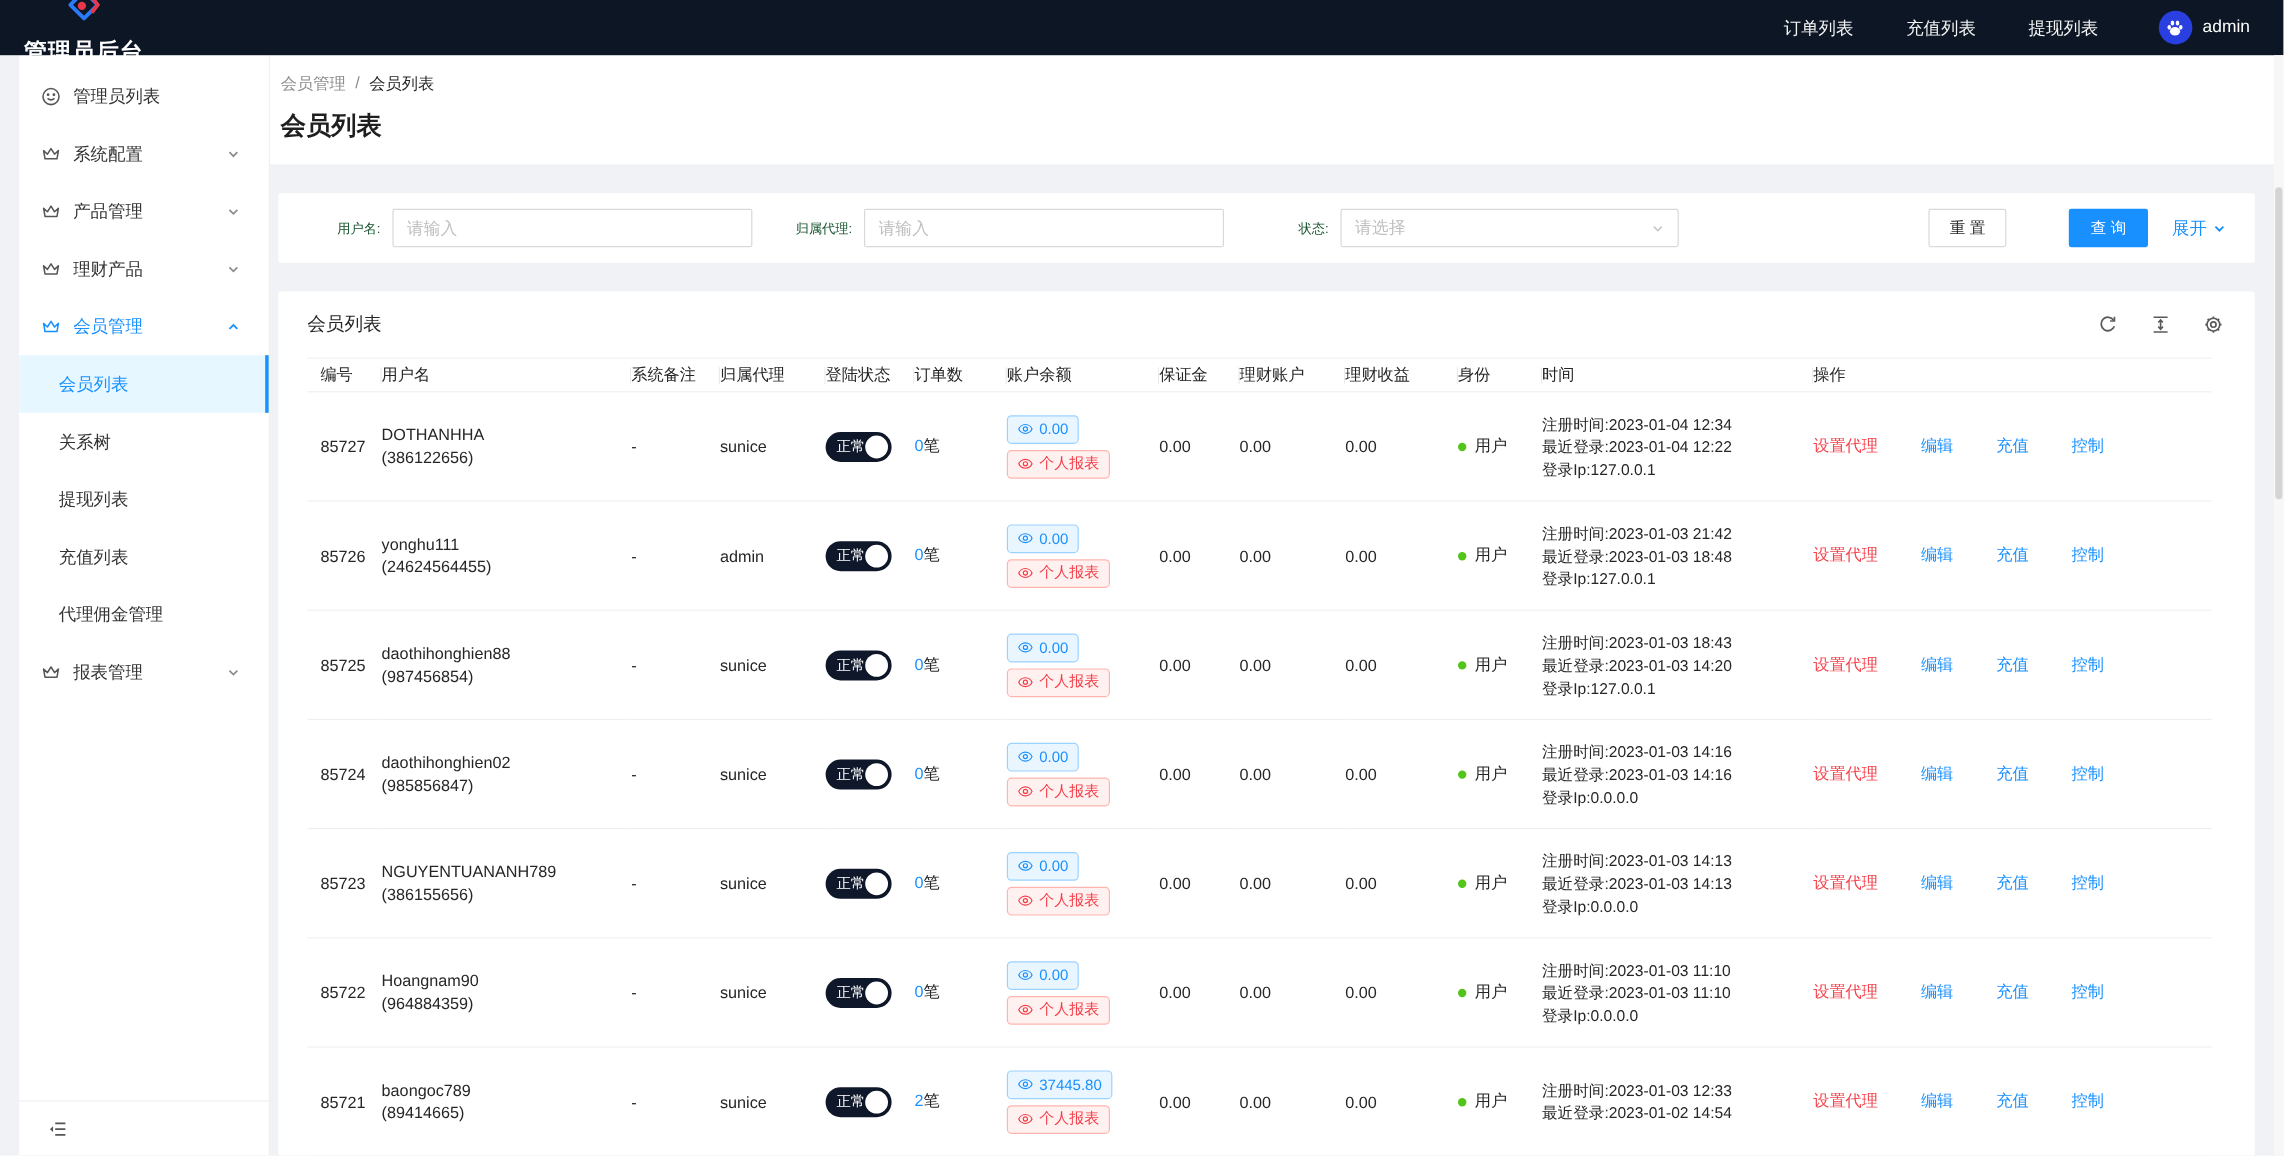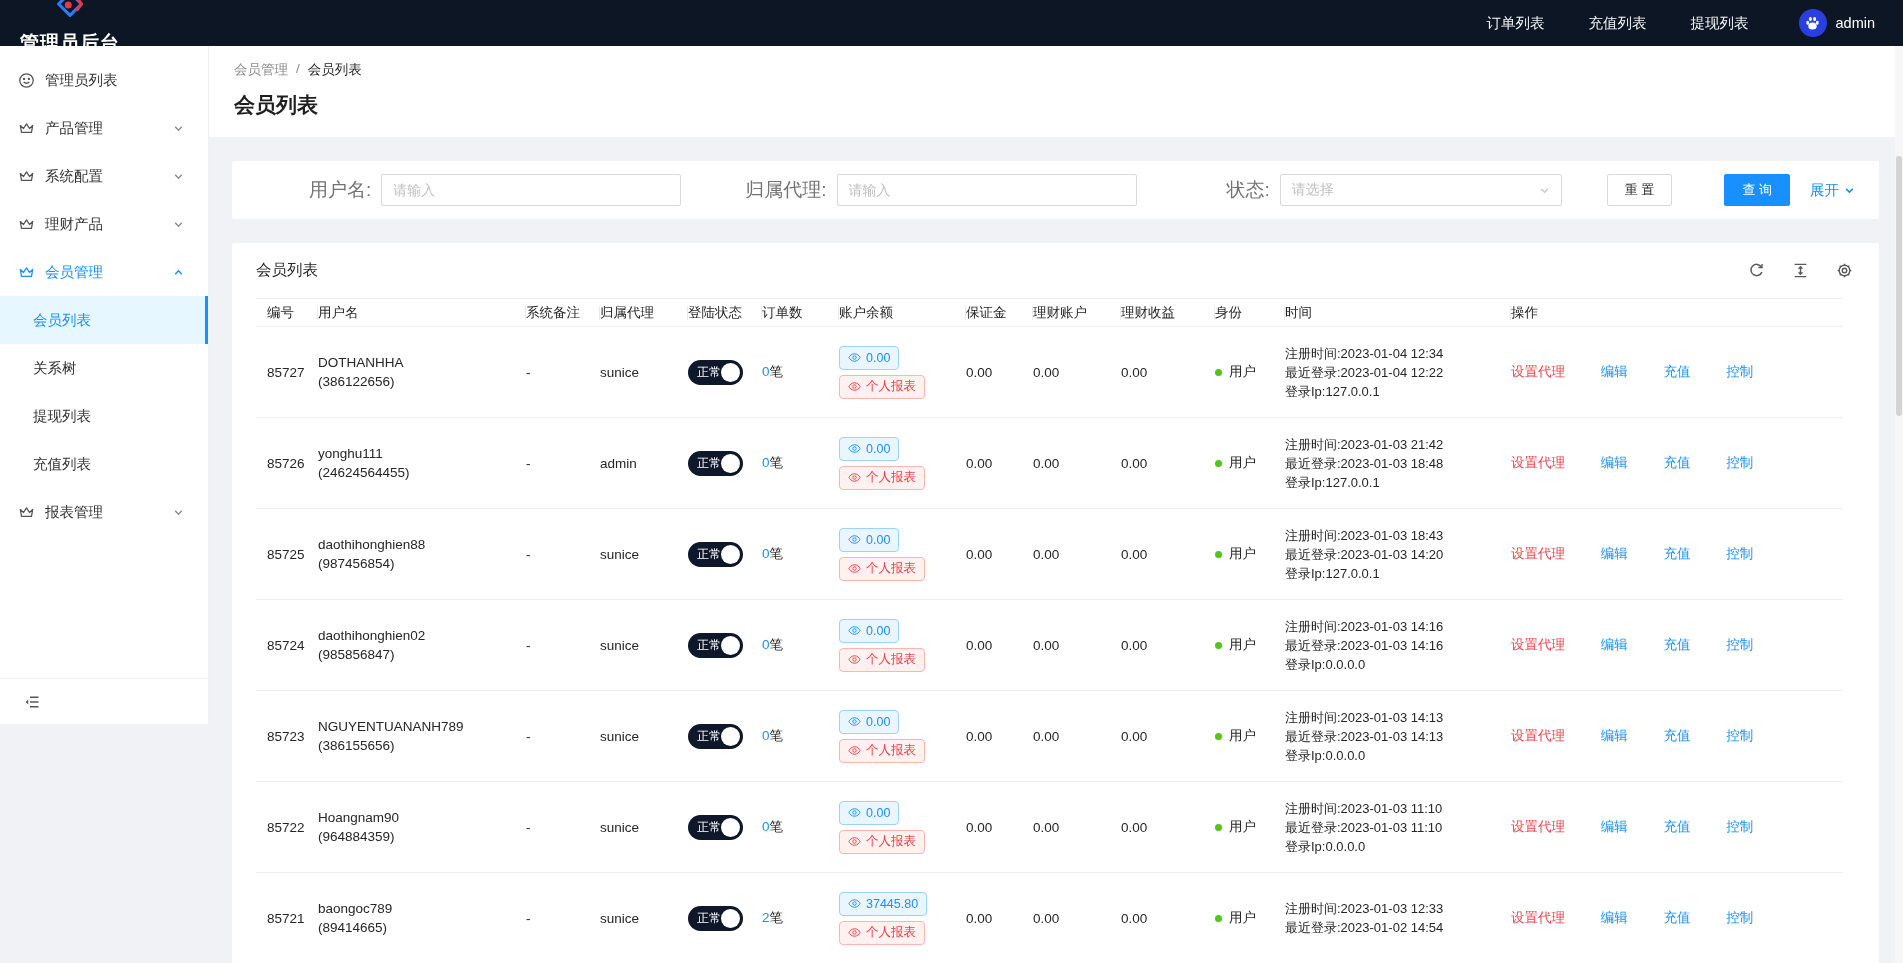--- a/index.html
+++ b/index.html
@@ -12,21 +12,21 @@
             display:flex; align-items:center; justify-content:space-between; padding:0 28px 0 20px; z-index:30; }
   .brand { display:flex; align-items:center; gap:12px;flex-direction:column; }
   .brand-title { color:#fff; font-size:19px; font-weight:bold; letter-spacing:1px; }
   .topnav { display:flex; align-items:center; gap:44px; }
   .topnav a { color:#f5f5f5; font-size:14.5px; text-decoration:none; cursor:pointer; }
   .topuser { display:flex; align-items:center; gap:9px; margin-left:6px; cursor:pointer; }
   .avatar { width:28px; height:28px; border-radius:50%; background:#2a3fe0; display:flex; align-items:center; justify-content:center; }
   .topuser span.uname { color:#fff; font-size:14.5px; }
 
   
-  .sidebar { position:absolute; top:46px; left:0; width:208px; height:678px; background:#fff;
+  .sidebar { position:absolute; top:46px; left:16px; width:208px; height:917px; background:#fff;
              display:flex; flex-direction:column; box-shadow:1px 0 0 #f0f0f0; z-index:20; }
   .menu { flex:1; overflow:hidden; padding-top:10px; }
   .mitem { height:48px; display:flex; align-items:center; padding:0 24px 0 18px; cursor:pointer;
            font-size:14.5px; color:#333; position:relative; }
   .mitem .micon { width:17px; height:17px; margin-right:10px; color:#555; flex:0 0 auto; }
   .mitem .chev { margin-left:auto; color:#8c8c8c; }
   .mitem.parent-active { color:#1890ff; }
   .mitem.parent-active .micon, .mitem.parent-active .chev { color:#1890ff; }
   .subitem { height:48px; display:flex; align-items:center; padding-left:33px; font-size:14.5px; color:#333; cursor:pointer; position:relative; }
   .subitem.active { background:#e6f7ff; color:#1890ff; }
@@ -37,21 +37,21 @@
   .main { position:absolute; top:46px; left:208px; width:1695px; height:917px; overflow:hidden; }
   .content-header { background:#fff; padding:15px 26px 18px; }
   .breadcrumb { font-size:13.5px; color:#8c8c8c; display:flex; gap:8px; }
   .breadcrumb .cur { color:#262626; }
   .page-title { font-size:21px; font-weight:bold; color:#1f1f1f; margin-top:12px; }
   .content-body { padding:24px 24px 0 24px; }
 
   
   .filter-card { background:#fff; border-radius:2px; height:58px; display:flex; align-items:center; padding:0 24px; }
   .fgroup { display:flex; align-items:center; }
-  .fgroup label { font-size:19px; color:#737373; margin-right:10px; white-space:nowrap;margin-left:28px; }
+  .fgroup label { font-size:11px; color:#14532d; margin-right:10px; white-space:nowrap; }
   .f-input { width:300px; height:32px; border:1px solid #d9d9d9; border-radius:2px; padding:0 11px; font-size:14px; color:#262626; outline:none; font-family:inherit; }
   .f-input::placeholder { color:#bfbfbf; }
   .f-select { width:282px; height:32px; border:1px solid #d9d9d9; border-radius:2px; padding:0 11px; display:flex; align-items:center; justify-content:space-between; color:#bfbfbf; font-size:14px; cursor:pointer; background:#fff; }
   .g1 { margin-left:25px; } .g2 { margin-left:36px; } .g3 { margin-left:62px; }
   .fright { margin-left:auto; display:flex; align-items:center; gap:12px; }
   .btn { height:32px; border-radius:2px; font-size:13px; padding:4px 17px; cursor:pointer; font-family:inherit;margin-left:40px; }
   .btn-default { background:#fff; border:1px solid #d9d9d9; color:#262626; }
   .btn-primary { background:#1890ff; border:1px solid #1890ff; color:#fff; }
   .link-expand { color:#1890ff; font-size:14.5px; text-decoration:none; display:inline-flex; align-items:center; gap:5px; margin-left:8px; cursor:pointer; }
 
@@ -139,35 +139,35 @@
         </span>
         <span>管理员列表</span>
       </div>
 
       <div class="mitem">
         <span class="micon">
           <svg viewBox="0 0 16 16" width="17" height="17" fill="none" stroke="currentColor" stroke-width="1.2" stroke-linejoin="round">
             <path d="M2.2 5.2 L5.2 8 L8 3.6 L10.8 8 L13.8 5.2 L12.7 11.6 L3.3 11.6 Z"></path>
           </svg>
         </span>
-        <span>产品管理</span>
+        <span>系统配置</span>
         <span class="chev">
           <svg width="11" height="11" viewBox="0 0 10 10" fill="none" stroke="currentColor" stroke-width="1.3">
               <path d="M2 3.5 L5 6.5 L8 3.5"></path>
             </svg>
         </span>
       </div>
 
       <div class="mitem">
         <span class="micon">
           <svg viewBox="0 0 16 16" width="17" height="17" fill="none" stroke="currentColor" stroke-width="1.2" stroke-linejoin="round">
             <path d="M2.2 5.2 L5.2 8 L8 3.6 L10.8 8 L13.8 5.2 L12.7 11.6 L3.3 11.6 Z"></path>
           </svg>
         </span>
-        <span>系统配置</span>
+        <span>产品管理</span>
         <span class="chev">
           <svg width="11" height="11" viewBox="0 0 10 10" fill="none" stroke="currentColor" stroke-width="1.3">
               <path d="M2 3.5 L5 6.5 L8 3.5"></path>
             </svg>
         </span>
       </div>
 
       <div class="mitem">
         <span class="micon">
           <svg viewBox="0 0 16 16" width="17" height="17" fill="none" stroke="currentColor" stroke-width="1.2" stroke-linejoin="round">
@@ -201,20 +201,23 @@
         <span>会员列表</span>
       </div>
       <div class="subitem">
         <span>关系树</span>
       </div>
       <div class="subitem">
         <span>提现列表</span>
       </div>
       <div class="subitem">
         <span>充值列表</span>
+      </div>
+      <div class="subitem">
+        <span>代理佣金管理</span>
       </div>
 
       <div class="mitem">
         <span class="micon">
           <svg viewBox="0 0 16 16" width="17" height="17" fill="none" stroke="currentColor" stroke-width="1.2" stroke-linejoin="round">
             <path d="M2.2 5.2 L5.2 8 L8 3.6 L10.8 8 L13.8 5.2 L12.7 11.6 L3.3 11.6 Z"></path>
           </svg>
         </span>
         <span>报表管理</span>
         <span class="chev">

